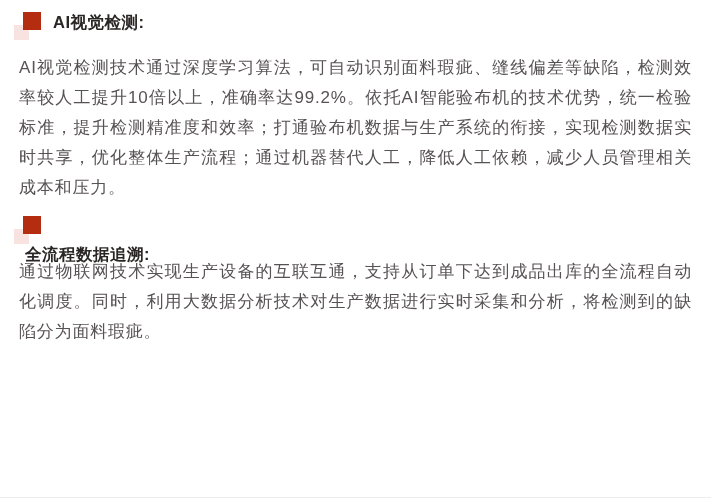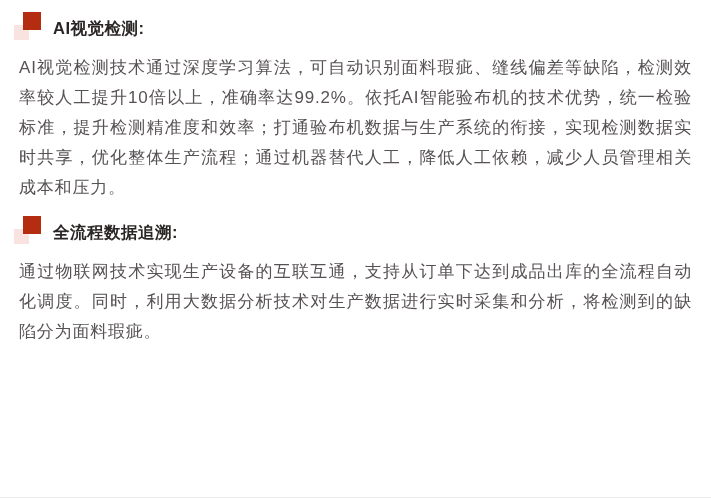--- a/index.html
+++ b/index.html
@@ -21,25 +21,25 @@
     box-sizing: border-box;
     width: 711px;
     height: 498px;
     padding: 12px 6px 0 6px;
     overflow: hidden;
     position: relative;
     background: var(--page-bg);
   }
   .section-heading {
     display: flex;
-    align-items: flex-end;
+    align-items: flex-start;
     height: 28px;
     margin: 0 0 8px 8px;
   }
-  .section:not(:first-child) .section-heading { margin-top: 9px; }
+  .section:not(:first-child) .section-heading { margin-top: 9px; flex-direction: column; }
   .bullet {
     position: relative;
     width: 28px;
     height: 28px;
     flex: 0 0 28px;
   }
   .bullet-light {
     position: absolute;
     left: 0; bottom: 0;
     width: 15px; height: 15px;

